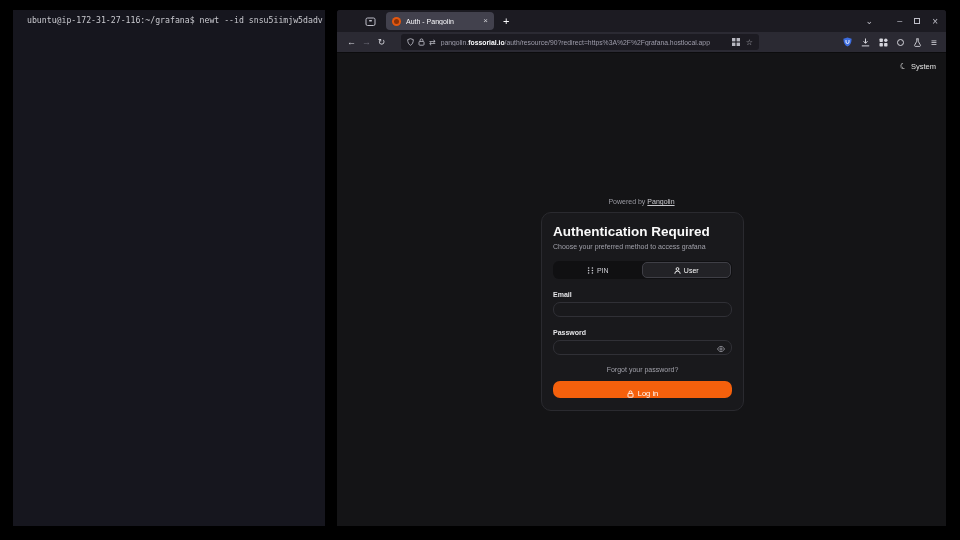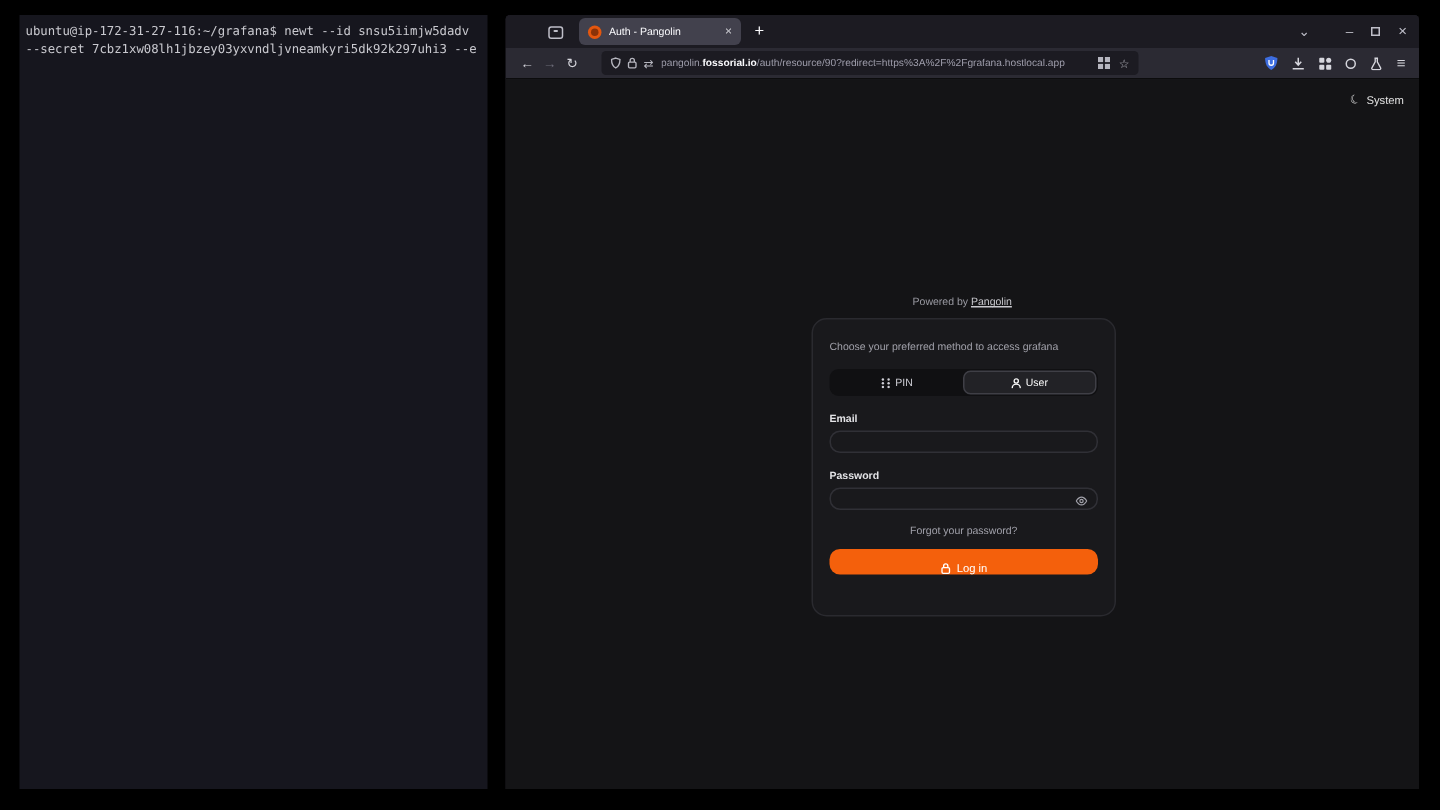--- a/index.html
+++ b/index.html
@@ -2,21 +2,21 @@
 <html><head>
 <meta charset="utf-8">
 <style>
   * { margin:0; padding:0; box-sizing:border-box; }
   html,body { width:960px; height:540px; background:#000; overflow:hidden;
     font-family:"Liberation Sans", sans-serif; }
   .stage { position:relative; width:960px; height:540px; background:#000; }
 
   
   .terminal { position:absolute; left:13px; top:10px; width:312px; height:516px;
-    background:#16161e; padding:4px 4px; }
+    background:#16161e; padding:4px 14px; }
   .tline { font-family:"DejaVu Sans Mono", monospace; font-size:8.2px;
     line-height:12.4px; color:#c9c9cf; white-space:pre; }
   .cursor { display:inline-block; width:4px; height:8.5px;
     border:1px solid #c9c9cf; vertical-align:-1px; margin-left:1px; }
 
   
   .browser { position:absolute; left:337px; top:10px; width:609px; height:516px;
     background:#1c1b22; border-radius:3px 3px 0 0; overflow:hidden; }
 
   .tabbar { height:22px; display:flex; align-items:center; background:#1c1b22; padding:0 8px; }
@@ -85,21 +85,20 @@
     color:#fff; font-size:7.5px; font-family:"Liberation Sans", sans-serif; }
   svg { display:block; }
 </style>
 </head>
 <body>
 
 <div class="stage">
 
   <div class="terminal">
     <div class="tline">ubuntu@ip-172-31-27-116:~/grafana$ newt --id snsu5iimjw5dadv</div>
-    <div class="tline">--secret 7cbz1xw08lh1jbzey03yxvndljvneamkyri5dk92k297uhi3 --e</div>
   </div>
 
   <div class="browser">
 
     <div class="tabbar">
       <span class="fxview">
         <svg width="11" height="11" viewBox="0 0 11 11" fill="none" stroke="#bfbfc9" stroke-width="1">
           <rect x="1" y="2" width="9" height="7.5" rx="1.5"></rect>
           <rect x="4" y="4" width="3" height="1.4" rx="0.7" fill="#bfbfc9" stroke="none"></rect>
         </svg>
@@ -187,20 +186,21 @@
         <span class="moon">☾</span>
         <span>System</span>
       </div>
 
       <div class="powered">
         <span>Powered by</span>
         <a>Pangolin</a>
       </div>
 
       <div class="card">
+        <h1>Authentication Required</h1>
         <div class="sub">Choose your preferred method to access grafana</div>
 
         <div class="seg">
           <div class="seg-item">
             <svg width="7" height="7" viewBox="0 0 7 7" fill="#cfcfd6">
               <circle cx="1.6" cy="1" r="0.8"></circle>
                 <circle cx="5.4" cy="1" r="0.8"></circle>
               <circle cx="1.6" cy="3.5" r="0.8"></circle>
                 <circle cx="5.4" cy="3.5" r="0.8"></circle>
               <circle cx="1.6" cy="6" r="0.8"></circle>

